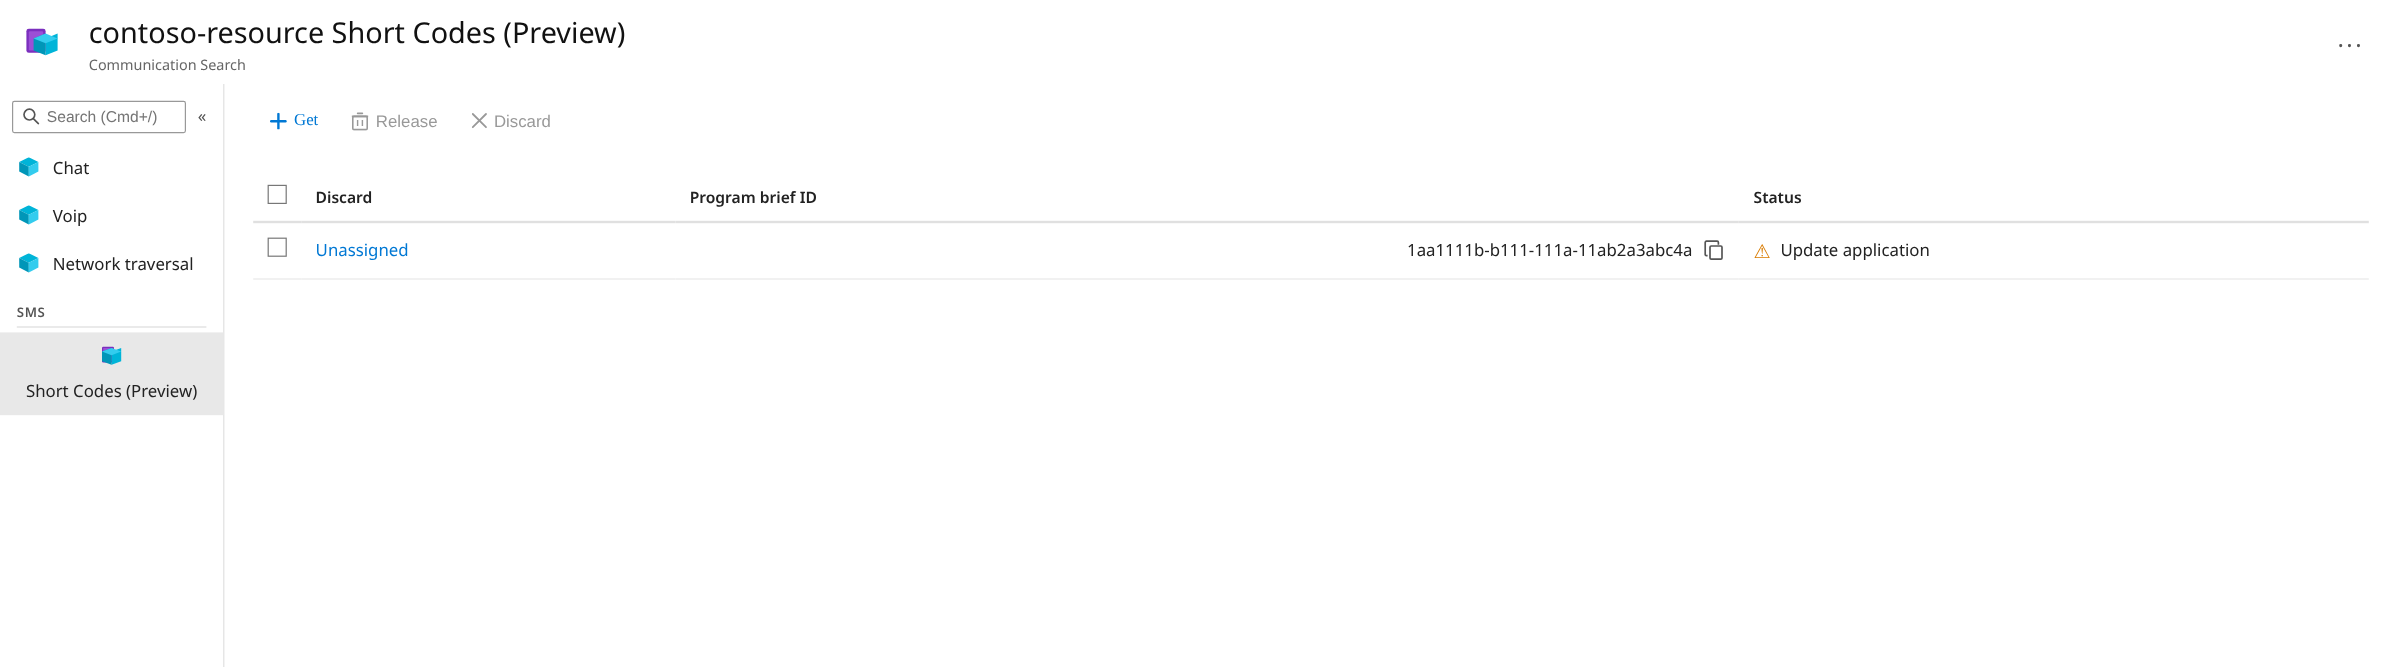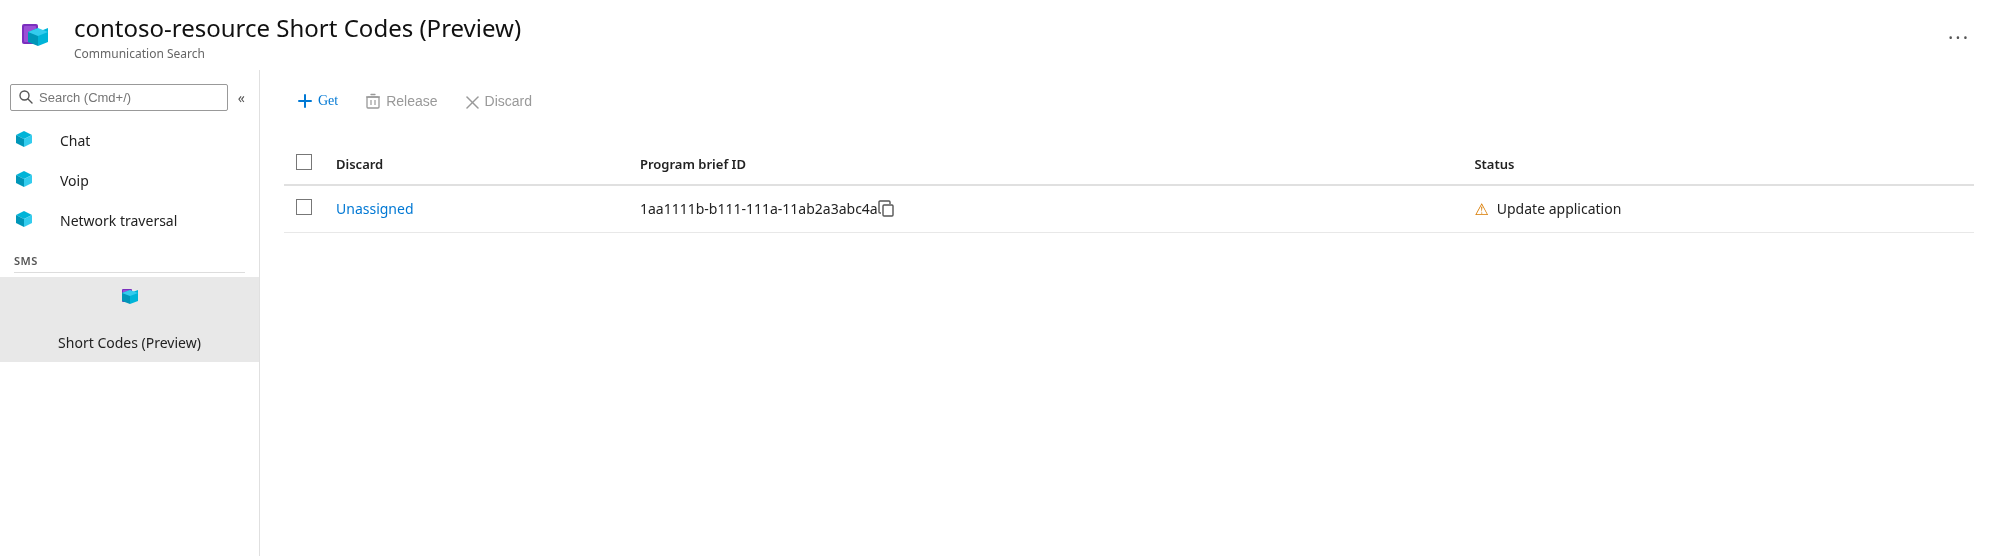--- a/index.html
+++ b/index.html
@@ -47,21 +47,21 @@
     }
 
     
     .main-layout {
       display: flex;
       flex: 1;
     }
 
     
     .sidebar {
-      width: 260px;
+      width: 187px;
       flex-shrink: 0;
       border-right: 1px solid #e0e0e0;
       padding: 10px 0;
       display: flex;
       flex-direction: column;
       gap: 0;
     }
     .search-row {
       display: flex;
       align-items: center;
@@ -91,21 +91,21 @@
       font-size: 14px;
       color: #555;
       cursor: pointer;
       padding: 4px;
       flex-shrink: 0;
     }
 
     .nav-item {
       display: flex;
       align-items: center;
-      gap: 26px;
+      gap: 10px;
       padding: 10px 14px;
       cursor: pointer;
       font-size: 14px;
       color: #222;
     }
     .nav-item.active {
       background: #e8e8e8;
       flex-direction: column;
     }
     .nav-icon {
@@ -146,21 +146,20 @@
       background: none;
       border: none;
       cursor: pointer;
       font-size: 14px;
       color: #222;
       border-radius: 2px;
     }
     .toolbar-btn.disabled {
       color: #999;
       cursor: not-allowed;
-      align-items: flex-end;
     }
 
     
     .table-container { width: 100%; }
     table {
       width: 100%;
       border-collapse: collapse;
     }
     thead tr {
       border-bottom: 2px solid #e0e0e0;
@@ -195,20 +194,22 @@
 
     .link-text {
       color: #0078d4;
       text-decoration: none;
       cursor: pointer;
     }
 
     .program-id-cell {
       display: flex;
       align-items: center;
+      gap: 10px;
+      justify-content: flex-end;
     }
     .copy-icon {
       cursor: pointer;
       color: #555;
       flex-shrink: 0;
     }
 
     .status-cell {
       display: flex;
       align-items: center;

